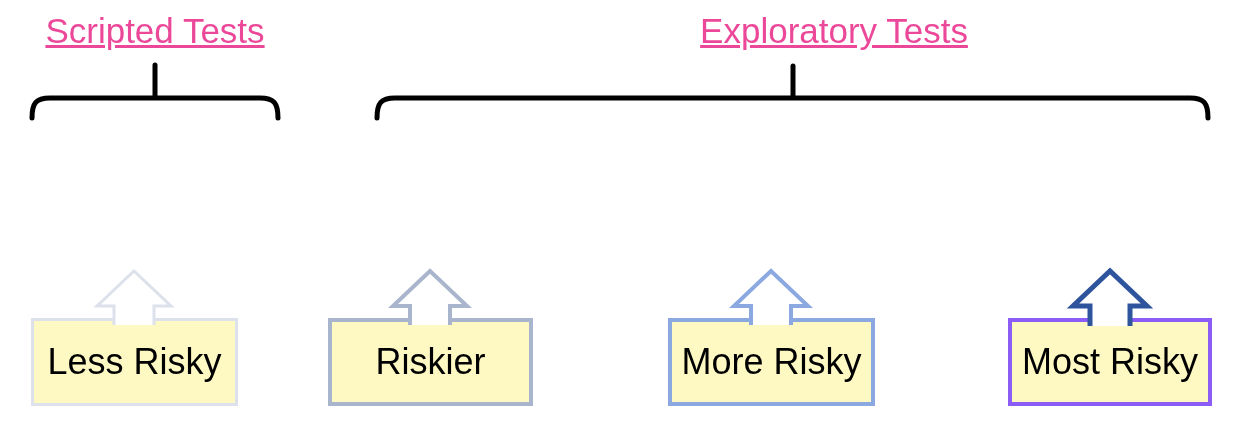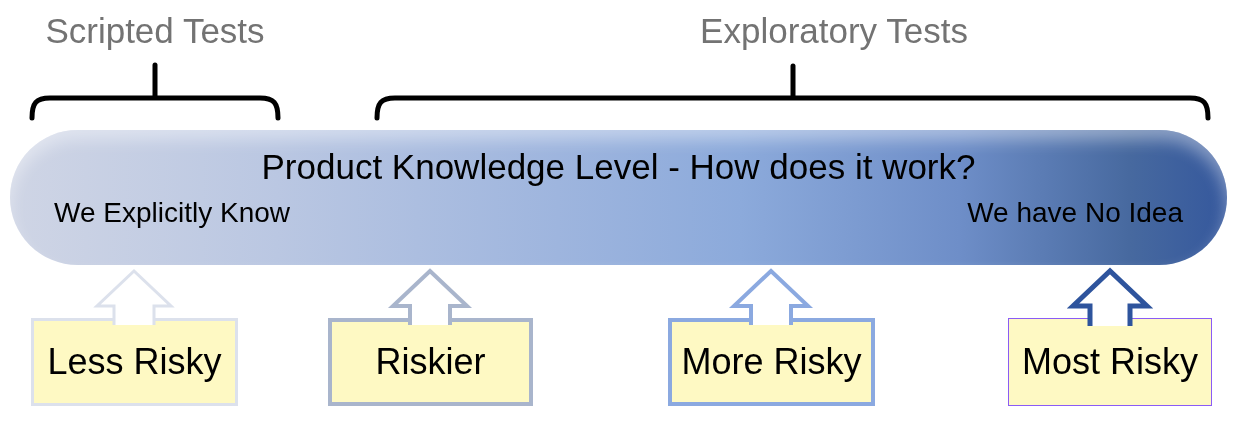--- a/index.html
+++ b/index.html
@@ -2,21 +2,21 @@
 <html><head>
 <meta charset="utf-8">
 <style>
   html,body { margin:0; padding:0; background:#ffffff; }
   .canvas {
     position:relative; width:1237px; height:429px; background:#ffffff;
     font-family:"Liberation Sans", sans-serif; color:#000; overflow:hidden;
   }
   .top-label {
     position:absolute; top:10px; transform:translateX(-50%);
-    font-size:35px; line-height:42px; white-space:nowrap; color:#737373;
+    font-size:35px; line-height:42px; white-space:nowrap; color:#ec4899;text-decoration:underline;
   }
   .top-label.scripted    { left:155px; }
   .top-label.exploratory { left:834px; }
 
   .svg-layer { position:absolute; left:0; top:0; width:1237px; height:429px; pointer-events:none; }
 
   .knowledge-bar {
     position:absolute; left:10px; top:130px; width:1217px; height:135px;
     border-radius:68px; box-sizing:border-box;
     background:linear-gradient(to right,
@@ -33,48 +33,41 @@
   }
 
   .risk-box {
     position:absolute; top:318px; height:88px; box-sizing:border-box; background:#fef9c3;
     display:flex; align-items:center; justify-content:center;
     font-size:36px; white-space:nowrap;
   }
   .risk-box.b1 { left:31px;   width:207px; border:3px solid #dce1ec; }
   .risk-box.b2 { left:328px;  width:205px; border:4px solid #a9b5cc; }
   .risk-box.b3 { left:668px;  width:207px; border:4px solid #8ba9e0; }
-  .risk-box.b4 { left:1008px; width:204px; border:1px solid #8b5cf6; }
+  .risk-box.b4 { left:1008px; width:204px; border:4px solid #8b5cf6; }
 </style>
 </head>
 <body>
 
 <div class="canvas">
 
   <div class="top-label scripted">Scripted Tests</div>
   <div class="top-label exploratory">Exploratory Tests</div>
 
   <svg class="svg-layer" viewBox="0 0 1237 429">
     <g fill="none" stroke="#000000" stroke-width="5" stroke-linecap="round">
       <path d="M 32 118 C 32 103 36 98 50 98 L 260 98 C 274 98 278 103 278 118"></path>
       <path d="M 155 96 L 155 65"></path>
     </g>
     <g fill="none" stroke="#000000" stroke-width="5" stroke-linecap="round">
       <path d="M 377 118 C 377 103 381 98 395 98 L 1190 98 C 1204 98 1208 103 1208 118"></path>
       <path d="M 793 96 L 793 66"></path>
     </g>
   </svg>
 
-  <div class="knowledge-bar">
-    <div class="bar-title">Product Knowledge Level - How does it work?</div>
-    <div class="bar-sub">
-      <span>We Explicitly Know</span>
-      <span>We have No Idea</span>
-    </div>
-  </div>
 
   <div class="risk-box b1">
     <span>Less Risky</span>
   </div>
   <div class="risk-box b2">
     <span>Riskier</span>
   </div>
   <div class="risk-box b3">
     <span>More Risky</span>
   </div>

